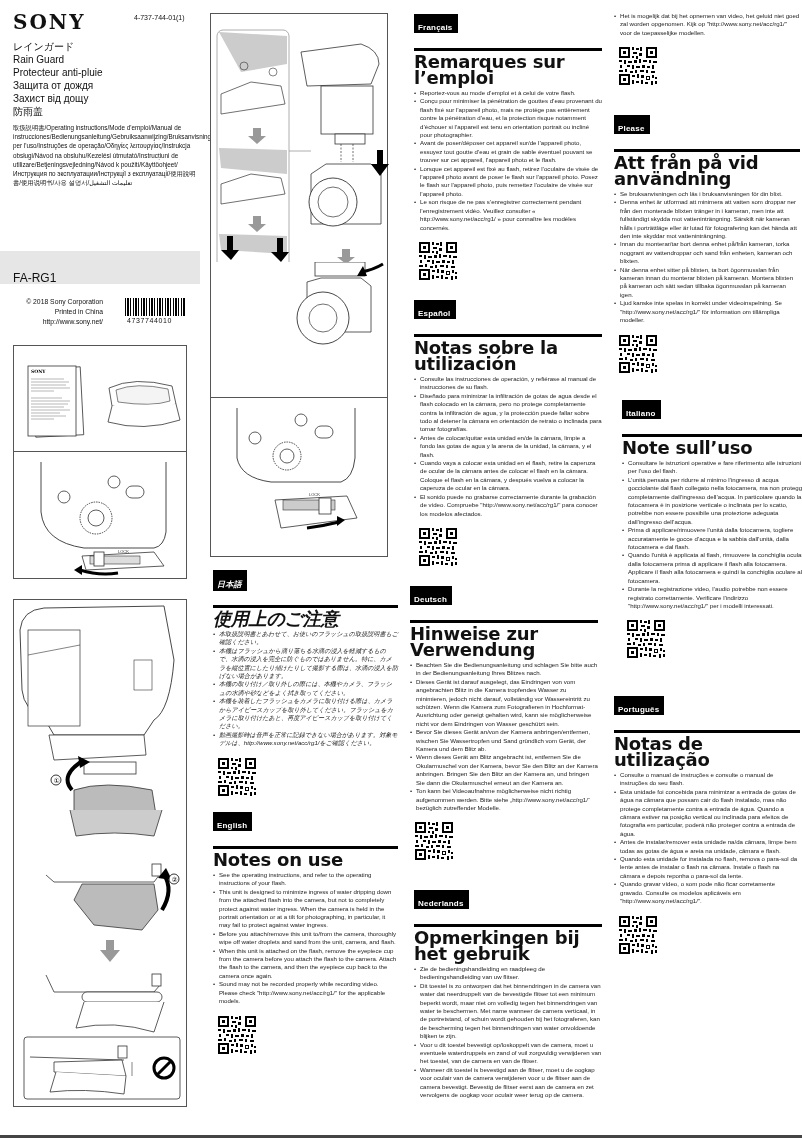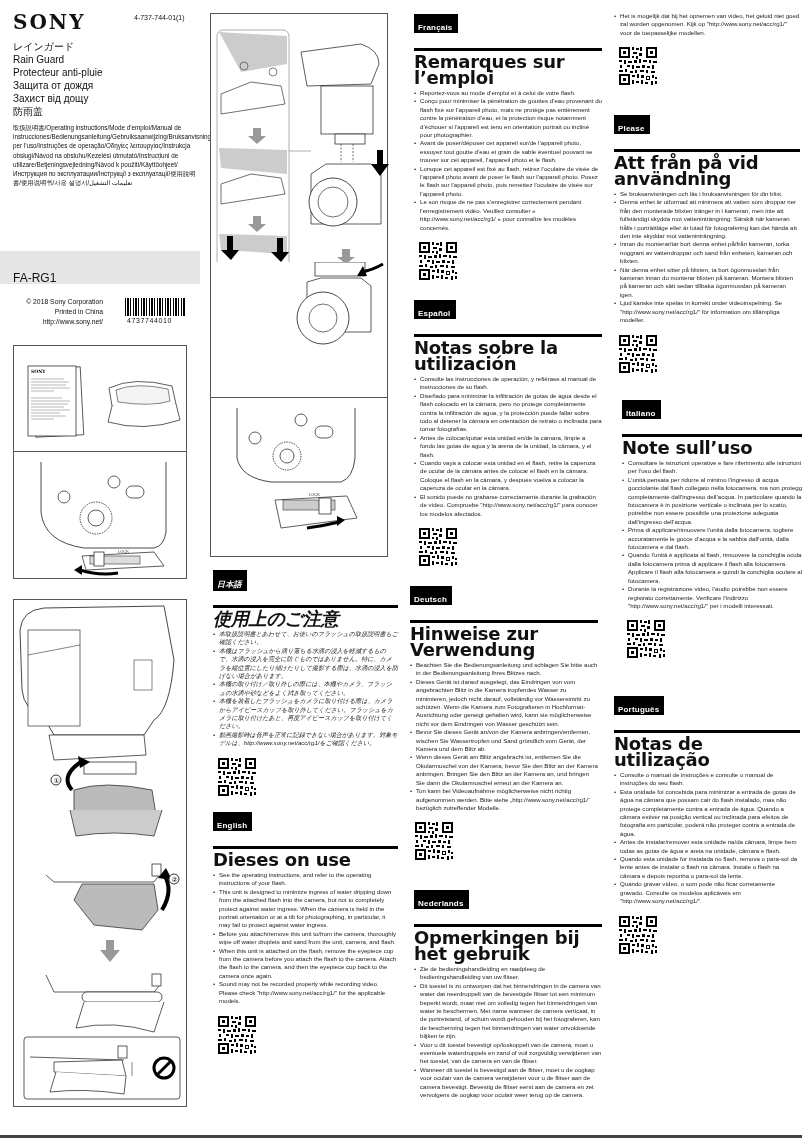--- a/index.html
+++ b/index.html
@@ -274,21 +274,21 @@
       <li>動画撮影時は音声を正常に記録できない場合があります。対象モデルは、http://www.sony.net/acc/rg1/をご確認ください。</li>
     </ul>
     <svg class="qr" viewBox="0 0 40 40">
         <use href="#qrcode"></use>
       </svg>
   </div>
 
   <div class="section" style="left:8px; top:812px; width:185px;">
     <div class="lang-tag">English</div>
     <div class="sec-rule"></div>
-    <div class="sec-title">Dieses on use</div>
+    <div class="sec-title">Notes on use</div>
     <ul class="bullets">
       <li>See the operating instructions, and refer to the operating instructions of your flash.</li>
       <li>This unit is designed to minimize ingress of water dripping down from the attached flash into the camera, but not to completely protect against water ingress. When the camera is held in the portrait orientation or at a tilt for photographing, in particular, it may fail to protect against water ingress.</li>
       <li>Before you attach/remove this unit to/from the camera, thoroughly wipe off water droplets and sand from the unit, camera, and flash.</li>
       <li>When this unit is attached on the flash, remove the eyepiece cup from the camera before you attach the flash to the camera. Attach the flash to the camera, and then the eyepiece cup back to the camera once again.</li>
       <li>Sound may not be recorded properly while recording video. Please check "http://www.sony.net/acc/rg1/" for the applicable models.</li>
     </ul>
     <svg class="qr" viewBox="0 0 40 40">
         <use href="#qrcode"></use>
       </svg>

